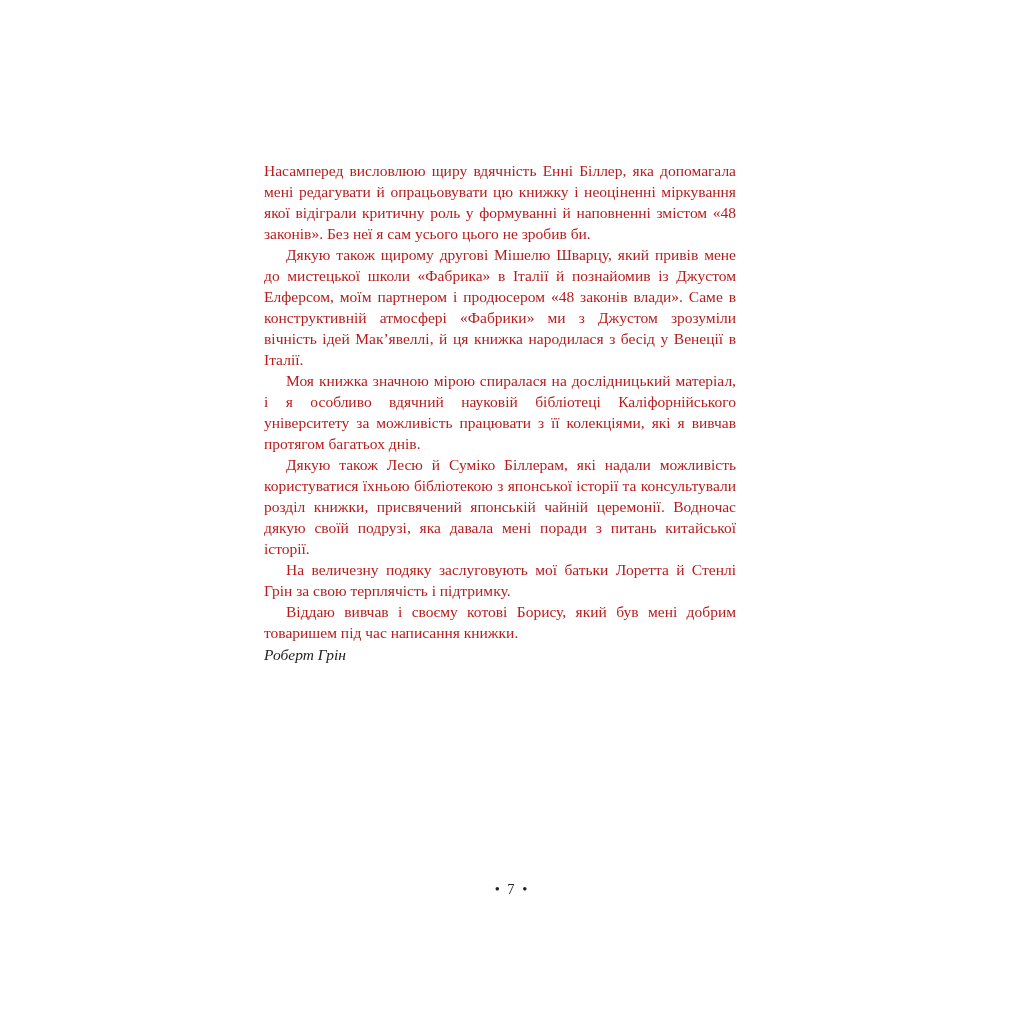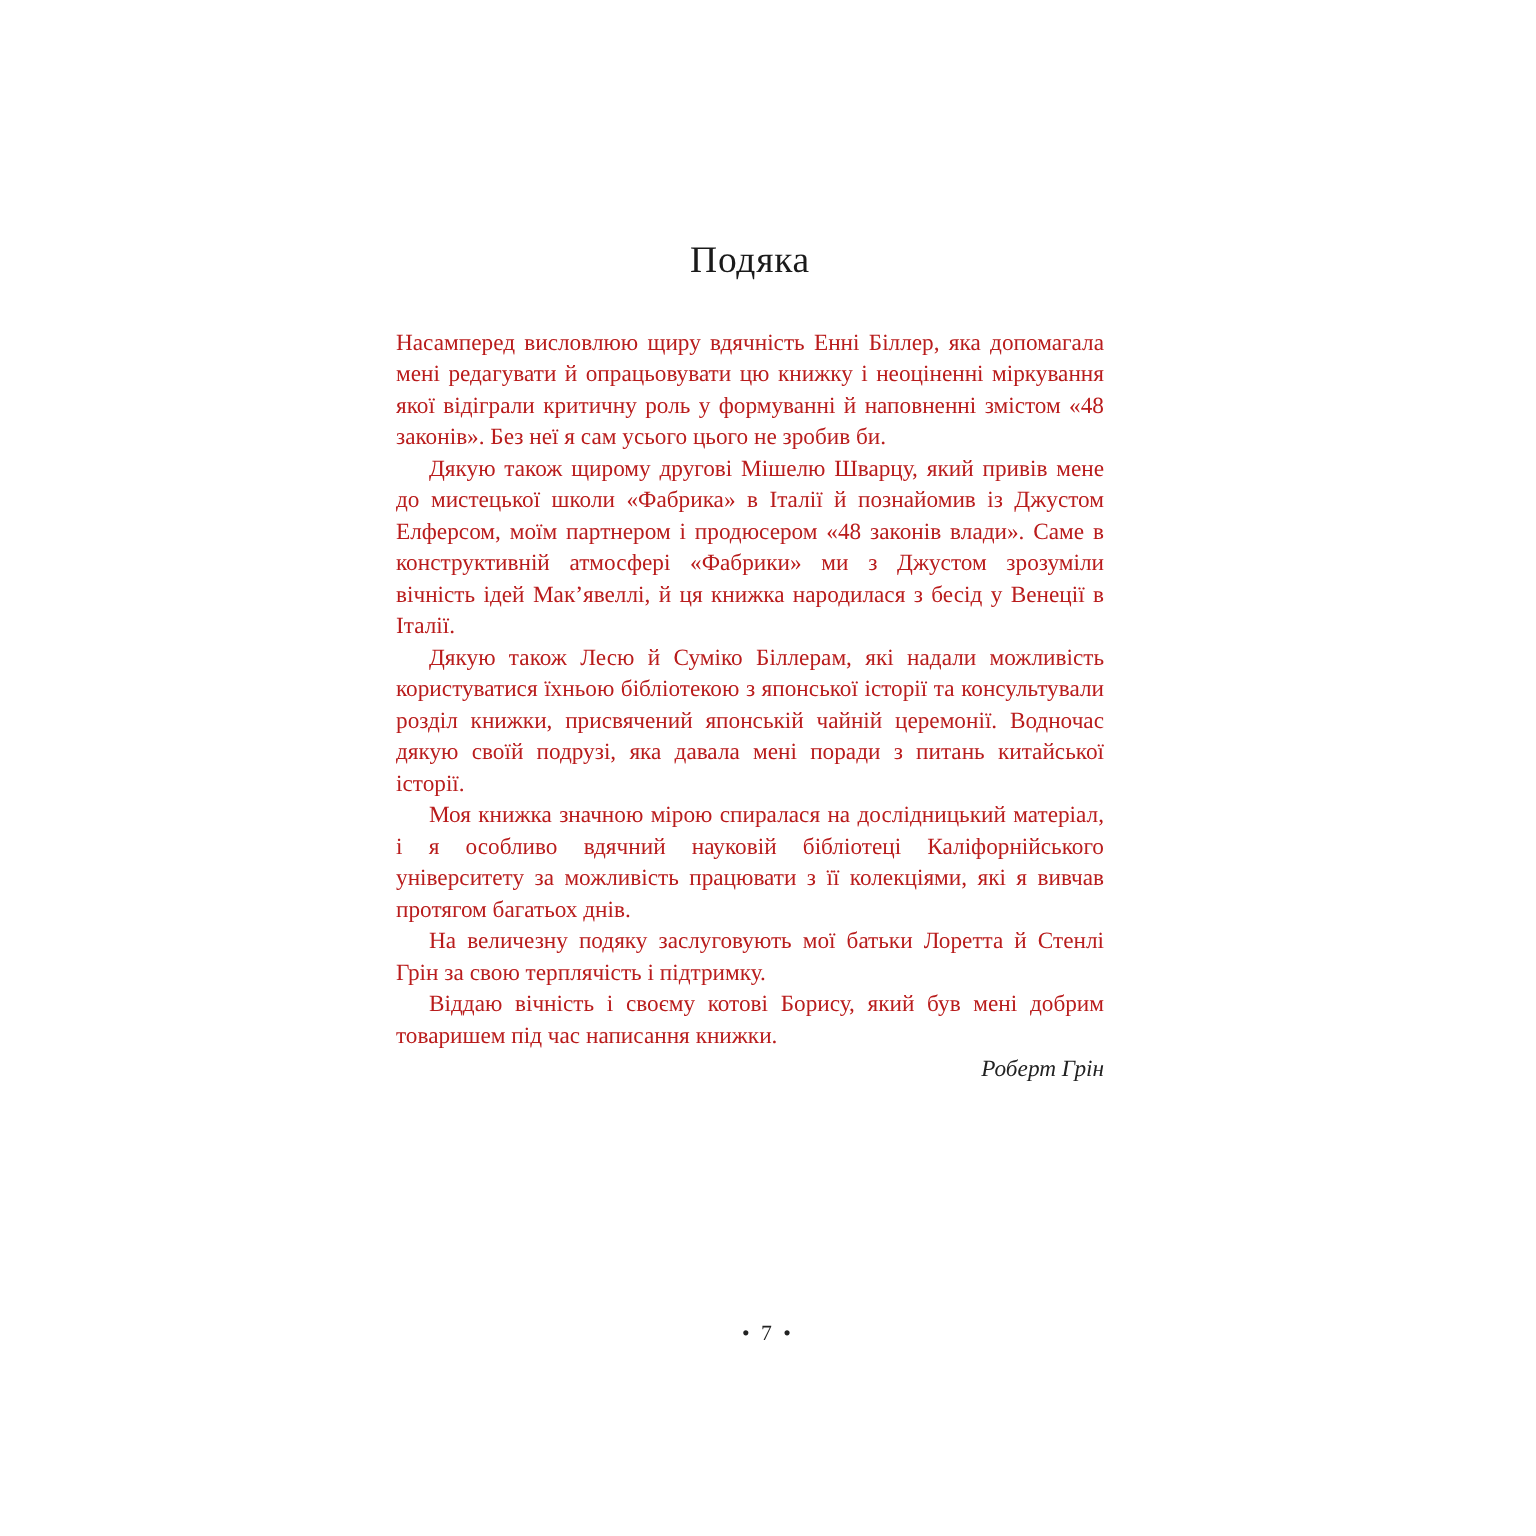--- a/index.html
+++ b/index.html
@@ -40,44 +40,42 @@
     color: #b91c1c;
   }
   .body-text p.no-indent {
     text-indent: 0;
   }
   .signature {
     margin-top: 1px;
     font-size: 15.5px;
     line-height: 21px;
     font-style: italic;
-    text-align: right;
     color: #222222;
   }
   .page-number {
     position: absolute;
     left: 0;
     top: 881px;
     width: 100%;
     text-align: center;
     font-size: 14.5px;
     letter-spacing: 2px;
     color: #222222;
   }
 </style>
 </head>
 <body>
 
 <div class="page">
   <div class="content">
-    <h1 class="chapter-title">Подяка</h1>
     <div class="body-text">
       <p class="no-indent">Насамперед висловлюю щиру вдячність Енні Біллер, яка допомагала мені редагувати й опрацьовувати цю книжку і неоціненні міркування якої відіграли критичну роль у формуванні й наповненні змістом «48 законів». Без неї я сам усього цього не зробив би.</p>
       <p>Дякую також щирому другові Мішелю Шварцу, який привів мене до мистецької школи «Фабрика» в Італії й познайомив із Джустом Елферсом, моїм партнером і продюсером «48 законів влади». Саме в конструктивній атмосфері «Фабрики» ми з Джустом зрозуміли вічність ідей Мак’явеллі, й ця книжка народилася з бесід у Венеції в Італії.</p>
+      <p>Моя книжка значною мірою спиралася на дослідницький матеріал, і я особливо вдячний науковій бібліотеці Каліфорнійського університету за можливість працювати з її колекціями, які я вивчав протягом багатьох днів.</p>
       <p>Дякую також Лесю й Суміко Біллерам, які надали можливість користуватися їхньою бібліотекою з японської історії та консультували розділ книжки, присвячений японській чайній церемонії. Водночас дякую своїй подрузі, яка давала мені поради з питань китайської історії.</p>
-      <p>Моя книжка значною мірою спиралася на дослідницький матеріал, і я особливо вдячний науковій бібліотеці Каліфорнійського університету за можливість працювати з її колекціями, які я вивчав протягом багатьох днів.</p>
       <p>На величезну подяку заслуговують мої батьки Лоретта й Стенлі Грін за свою терплячість і підтримку.</p>
-      <p>Віддаю вічність і своєму котові Борису, який був мені добрим товаришем під час написання книжки.</p>
+      <p>Віддаю вивчав і своєму котові Борису, який був мені добрим товаришем під час написання книжки.</p>
     </div>
     <div class="signature">Роберт Грін</div>
   </div>
   <div class="page-number">• 7 •</div>
 </div>
 
 </body></html>

